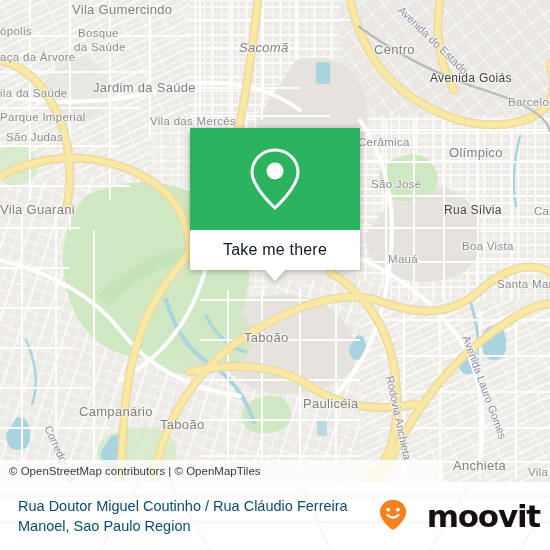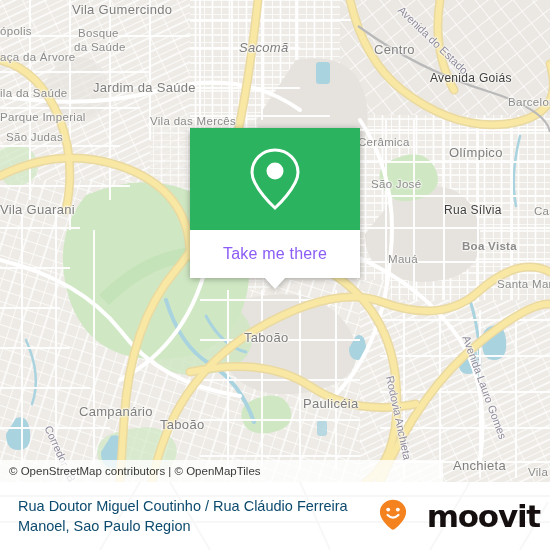--- a/index.html
+++ b/index.html
@@ -85,25 +85,25 @@
     width: 170px;
     filter: drop-shadow(0 1px 3px rgba(0,0,0,0.32));
   }
   .popup-head {
     height: 102px;
     background: #2bb35f;
     display: flex; align-items: center; justify-content: center;
   }
   .popup-head svg { display:block; }
   .popup-btn {
-    height: 48px;
+    height: 40px;
     background: #ffffff;
     display: flex; align-items: center; justify-content: center;
     font-size: 16px;
-    color: #8b5cf6;
+    color: #0f172a;
     letter-spacing: .2px;
     cursor: pointer;
   }
   .popup-tail {
     position: absolute;
     left: 50%; bottom: -11px;
     margin-left: -11px;
     width: 0; height: 0;
     border-left: 11px solid transparent;
     border-right: 11px solid transparent;
@@ -283,21 +283,21 @@
           <div class="plabel" style="left: 508px; top: 96px;">Barcelona</div>
           <div class="plabel" style="left: 0px; top: 111px;">Parque Imperial</div>
           <div class="plabel" style="left: 150px; top: 115px;">Vila das Mercês</div>
           <div class="plabel" style="left: 358px; top: 136px;">Cerâmica</div>
           <div class="plabel" style="left: 6px; top: 131px;">São Judas</div>
           <div class="plabel big" style="left: 449px; top: 145px;">Olímpico</div>
           <div class="plabel" style="left: 371px; top: 178px;">São José</div>
           <div class="plabel dark" style="left: 444px; top: 203px;">Rua Sílvia</div>
           <div class="plabel" style="left: 534px; top: 205px;">Casa</div>
           <div class="plabel big" style="left: 0px; top: 202px;">Vila Guarani</div>
-          <div class="plabel" style="left: 462px; top: 240px; font-weight: bold;">Boa Vista</div>
+          <div class="plabel" style="left: 462px; top: 240px;">Boa Vista</div>
           <div class="plabel" style="left: 388px; top: 253px;">Mauá</div>
           <div class="plabel" style="left: 497px; top: 278px;">Santa Mar</div>
           <div class="plabel big" style="left: 244px; top: 330px;">Taboão</div>
           <div class="plabel big" style="left: 303px; top: 396px;">Paulicéia</div>
           <div class="plabel big" style="left: 79px; top: 404px;">Campanário</div>
           <div class="plabel big" style="left: 160px; top: 417px;">Taboão</div>
           <div class="plabel big" style="left: 453px; top: 458px;">Anchieta</div>
           <div class="plabel" style="left: 528px; top: 466px;">Vila</div>
         </div>
 

